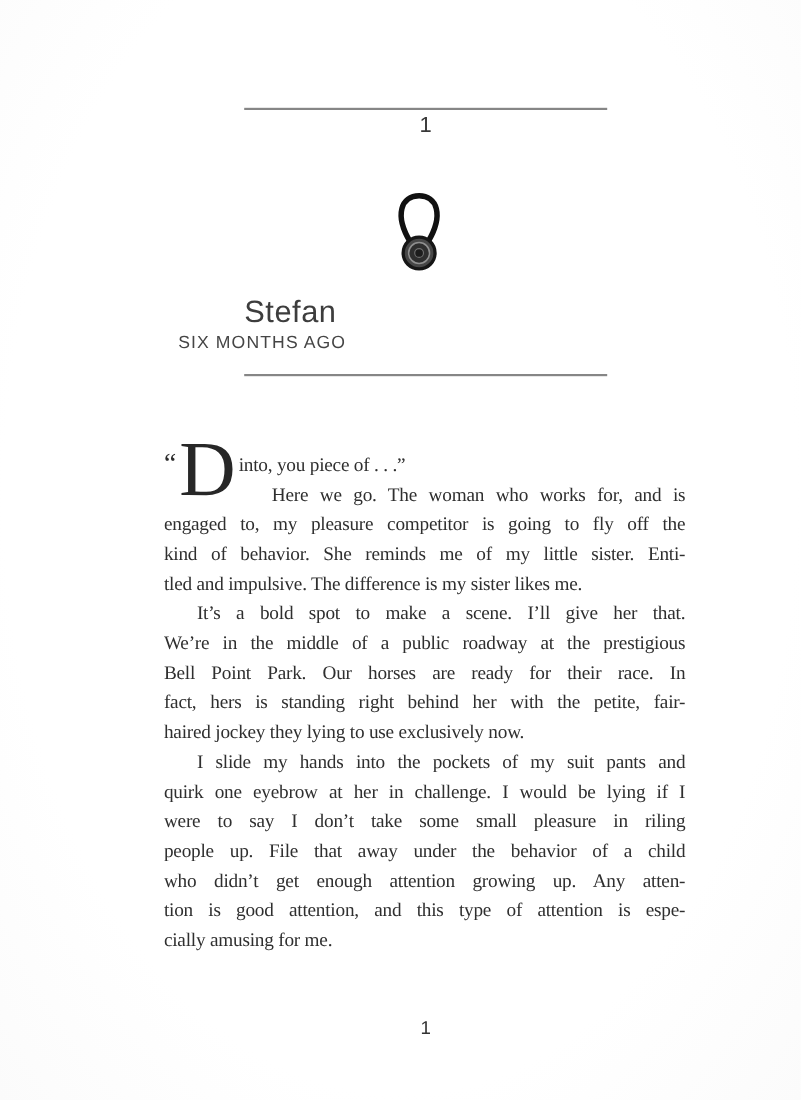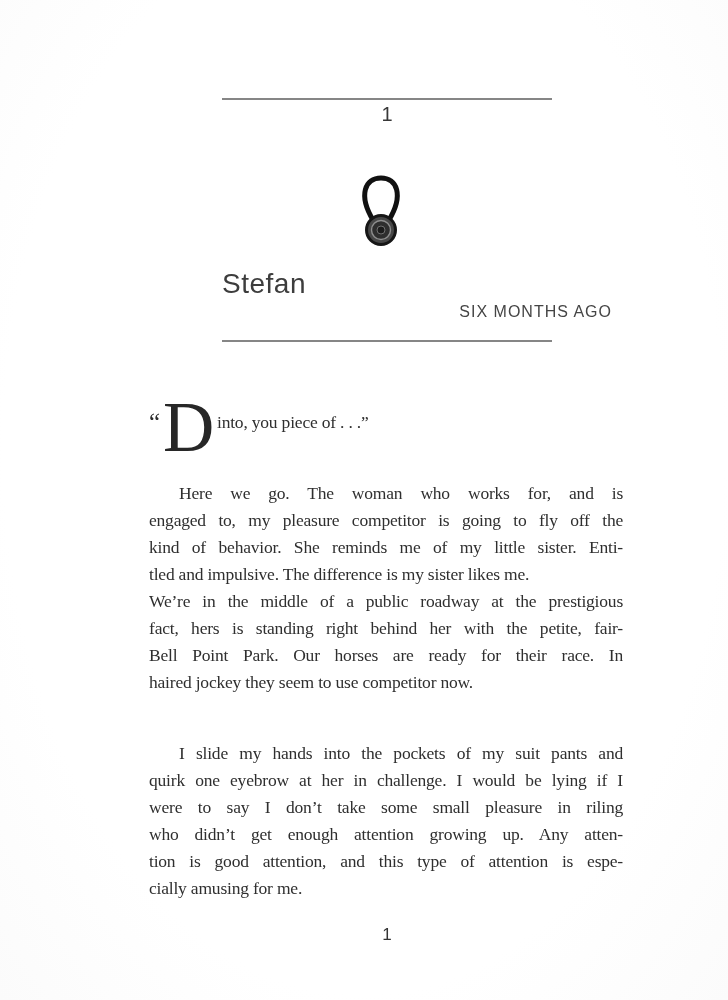--- a/index.html
+++ b/index.html
@@ -18,31 +18,31 @@
     position:absolute; left:222px; top:103px; width:330px; text-align:center;
     font-family:"Liberation Sans", sans-serif; font-size:20px; color:#383838;
   }
   .pendant { position:absolute; left:354px; top:174px; }
   .char-name {
     position:absolute; left:222px; top:268px; width:330px; 
     font-family:"Liberation Sans", sans-serif; font-size:28px; font-weight:normal;
     color:#3d3d3d; letter-spacing:0.5px;
   }
   .time-label {
-    position:absolute; left:162px; top:303px; width:450px; text-align:right;
+    position:absolute; left:162px; top:303px; width:450px; text-align:left;
     font-family:"Liberation Sans", sans-serif; font-size:16px; letter-spacing:1px;
     color:#454545;
   }
   .body-text {
     position:absolute; left:149px; top:409px; width:474px;
     font-size:17.5px; line-height:27px; letter-spacing:-0.2px;
   }
   .line { min-height:27px; }
   .line.justify { text-align:justify; text-align-last:justify; }
-  .line.indent { text-indent:30px;margin-top:44px; }
+  .line.indent { text-indent:30px; }
   .dropcap-float { float:left; width:68px; height:54px; position:relative; }
   .dc-quote {
     position:absolute; left:0; top:0; font-size:25px; line-height:1;
     letter-spacing:normal; color:#2b2b2b;
   }
   .dc-letter {
     position:absolute; left:14px; top:-17px; font-size:71px; line-height:1;
     letter-spacing:normal; color:#272727;
   }
   .page-num {
@@ -77,27 +77,29 @@
   <div class="body-text">
     <div class="dropcap-float">
       <span class="dc-quote">“</span>
       <span class="dc-letter">D</span>
     </div>
     <div class="line">into, you piece of . . .”</div>
     <div class="line justify indent">Here we go. The woman who works for, and is</div>
     <div class="line justify">engaged to, my pleasure competitor is going to fly off the</div>
     <div class="line justify">kind of behavior. She reminds me of my little sister. Enti-</div>
     <div class="line">tled and impulsive. The difference is my sister likes me.</div>
+    <div class="line justify indent">It’s a bold spot to make a scene. I’ll give her that.</div>
     <div class="line justify">We’re in the middle of a public roadway at the prestigious</div>
+    <div class="line justify">Bell Point Park. Our horses are ready for their race. In</div>
     <div class="line justify">fact, hers is standing right behind her with the petite, fair-</div>
-    <div class="line justify">Bell Point Park. Our horses are ready for their race. In</div>
-    <div class="line">haired jockey they seem to use competitor now.</div>
+    <div class="line">haired jockey they lying to use exclusively now.</div>
     <div class="line justify indent">I slide my hands into the pockets of my suit pants and</div>
     <div class="line justify">quirk one eyebrow at her in challenge. I would be lying if I</div>
     <div class="line justify">were to say I don’t take some small pleasure in riling</div>
+    <div class="line justify">people up. File that away under the behavior of a child</div>
     <div class="line justify">who didn’t get enough attention growing up. Any atten-</div>
     <div class="line justify">tion is good attention, and this type of attention is espe-</div>
     <div class="line">cially amusing for me.</div>
   </div>
 
   <div class="page-num">1</div>
 
 </div>
 
 </body></html>

